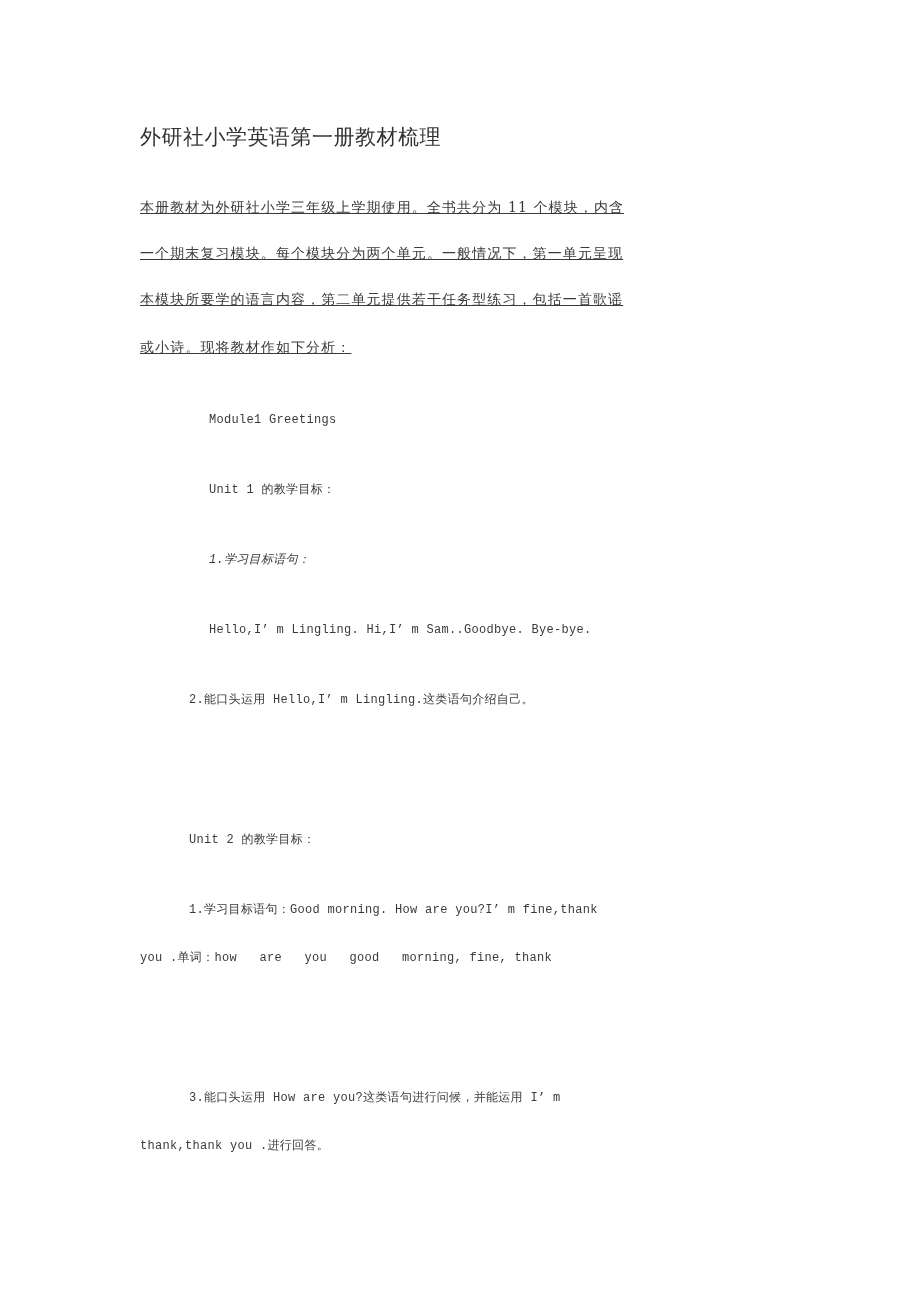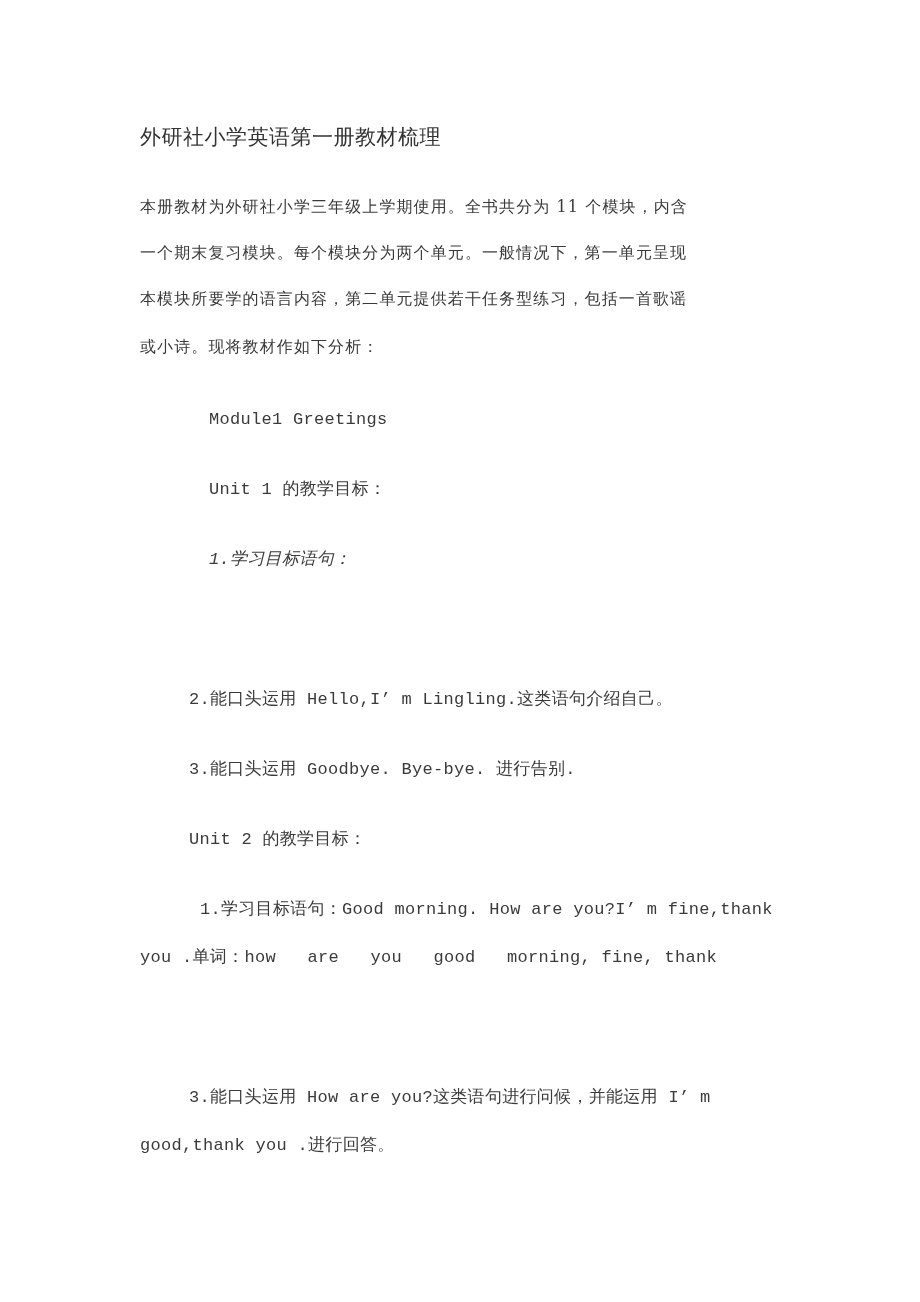--- a/index.html
+++ b/index.html
@@ -31,52 +31,53 @@
       letter-spacing: 0.3px;
     }
     .title {
       font-size: 21px;
       line-height: 26px;
       color: #333333;
       letter-spacing: 0.5px;
     }
     .mono {
       font-family: "Liberation Mono", "DejaVu Sans Mono", monospace;
-      font-size: 17px;
+      font-size: 12px;
     }
     .body-text {
-      font-size: 16px;
+      font-size: 14px;
       letter-spacing: 1.1px;
+      text-decoration: underline;
     }
   </style>
 </head>
 <body>
 
 <div class="page">
 
   <div class="line title" style="left:140px; top:124px;">外研社小学英语第一册教材梳理</div>
 
   <div class="line body-text" style="left:140px; top:196px;">本册教材为外研社小学三年级上学期使用。全书共分为 11 个模块，内含</div>
   <div class="line body-text" style="left:140px; top:242px;">一个期末复习模块。每个模块分为两个单元。一般情况下，第一单元呈现</div>
   <div class="line body-text" style="left:140px; top:288px;">本模块所要学的语言内容，第二单元提供若干任务型练习，包括一首歌谣</div>
   <div class="line body-text" style="left:140px; top:336px;">或小诗。现将教材作如下分析：</div>
 
   <div class="line mono" style="left:209px; top:409px;">Module1 Greetings</div>
 
   <div class="line mono" style="left:209px; top:479px;">Unit 1 的教学目标：</div>
 
   <div class="line mono" style="left:209px; top:549px;font-style:italic;">1.学习目标语句：</div>
 
+  <div class="line mono" style="left:209px; top:619px;">Hello,I’ m Lingling. Hi,I’ m Sam..Goodbye. Bye-bye.</div>
 
   <div class="line mono" style="left:189px; top:689px;">2.能口头运用 Hello,I’ m Lingling.这类语句介绍自己。</div>
 
-  <div class="line mono" style="left:189px; top:759px;">3.能口头运用 Goodbye. Bye-bye. 进行告别.</div>
 
   <div class="line mono" style="left:189px; top:829px;font-family:Liberation Mono, monospace;">Unit 2 的教学目标：</div>
 
-  <div class="line mono" style="left:189px; top:899px;margin-left:11px;">1.学习目标语句：Good morning. How are you?I’ m fine,thank</div>
+  <div class="line mono" style="left:189px; top:899px;">1.学习目标语句：Good morning. How are you?I’ m fine,thank</div>
   <div class="line mono" style="left:140px; top:947px;">you .单词：how   are   you   good   morning, fine, thank</div>
 
 
   <div class="line mono" style="left:189px; top:1087px;">3.能口头运用 How are you?这类语句进行问候，并能运用 I’ m</div>
-  <div class="line mono" style="left:140px; top:1135px;">good,thank you .进行回答。</div>
+  <div class="line mono" style="left:140px; top:1135px;">thank,thank you .进行回答。</div>
 
 </div>
 
 </body></html>

